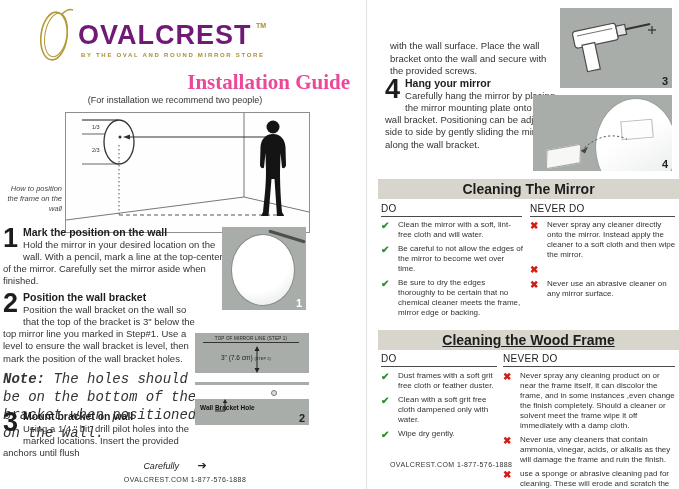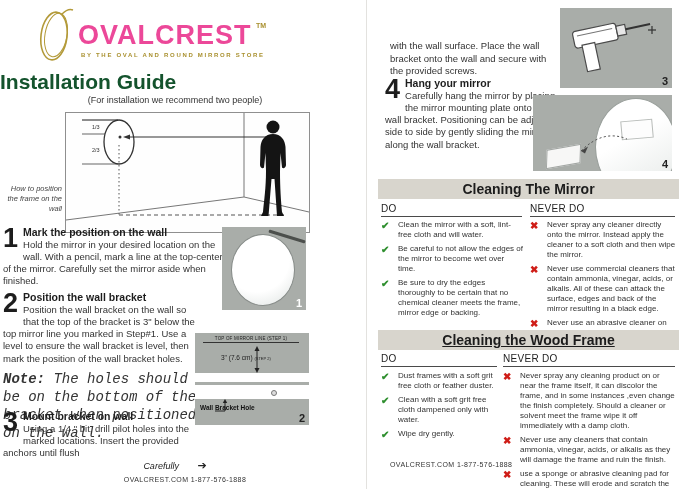--- a/index.html
+++ b/index.html
@@ -4,26 +4,26 @@
 <style>
   html,body{margin:0;padding:0;background:#ffffff;}
   #page{position:relative;width:679px;height:489px;background:#ffffff;
         font-family:"Liberation Sans",sans-serif;color:#2e2e2e;overflow:hidden;}
   .divider{position:absolute;left:366px;top:0;width:1px;height:489px;background:#e3e2df;}
 
   
   .logo{position:absolute;left:32px;top:6px;display:flex;}
   .logo-o{width:46px;height:62px;}
   .logo-right{margin-top:16px;}
-  .brand-name{font-size:27px;font-weight:bold;color:#ec4899;letter-spacing:1px;line-height:1;}
+  .brand-name{font-size:27px;font-weight:bold;color:#701a75;letter-spacing:1px;line-height:1;}
   .brand-tm{font-size:7px;vertical-align:top;color:#a9902e;font-weight:bold;}
   .brand-tagline{font-size:6px;letter-spacing:1.7px;color:#a9902e;margin-top:3px;padding-left:3px;font-weight:bold;}
 
-  .title{position:absolute;left:0;top:70px;width:350px;text-align:left;
-         font-size:21px;font-weight:bold;color:#14532d;}
+  .title{position:absolute;left:0;top:70px;width:350px;text-align:right;
+         font-size:21px;font-weight:bold;color:#ec4899;font-family:Liberation Serif, serif;}
   .subtitle{position:absolute;left:0;top:95px;width:350px;text-align:center;font-size:9px;color:#333;}
 
   
   .diagram{position:absolute;left:65px;top:112px;width:243px;height:119px;
            border:1px solid #8f8f8f;background:#fefefe;}
   .diagram svg{display:block;}
   .caption{position:absolute;left:2px;top:184px;width:60px;font-style:italic;
            font-size:7.5px;text-align:right;color:#444;line-height:1.35;}
 
   
@@ -263,21 +263,20 @@
     </div>
   </div>
 
   <div class="ilist ndl1">
     <div class="item">
       <span class="ico cross">✖</span>
       <span class="itxt">Never spray any cleaner directly onto the mirror. Instead apply the cleaner to a soft cloth and then wipe the mirror.</span>
     </div>
     <div class="item">
       <span class="ico cross">✖</span>
-      <span class="itxt">Never use commercial cleaners that contain ammonia, vinegar, acids, or alkalis. All of these can attack the surface, edges and back of the mirror resulting in a black edge.</span>
     </div>
     <div class="item">
       <span class="ico cross">✖</span>
       <span class="itxt">Never use an abrasive cleaner on any mirror surface.</span>
     </div>
   </div>
 
   <div class="banner banner2">Cleaning the Wood Frame</div>
   <div class="colhead doh2">DO</div>
   <div class="colhead ndh2">NEVER DO</div>

